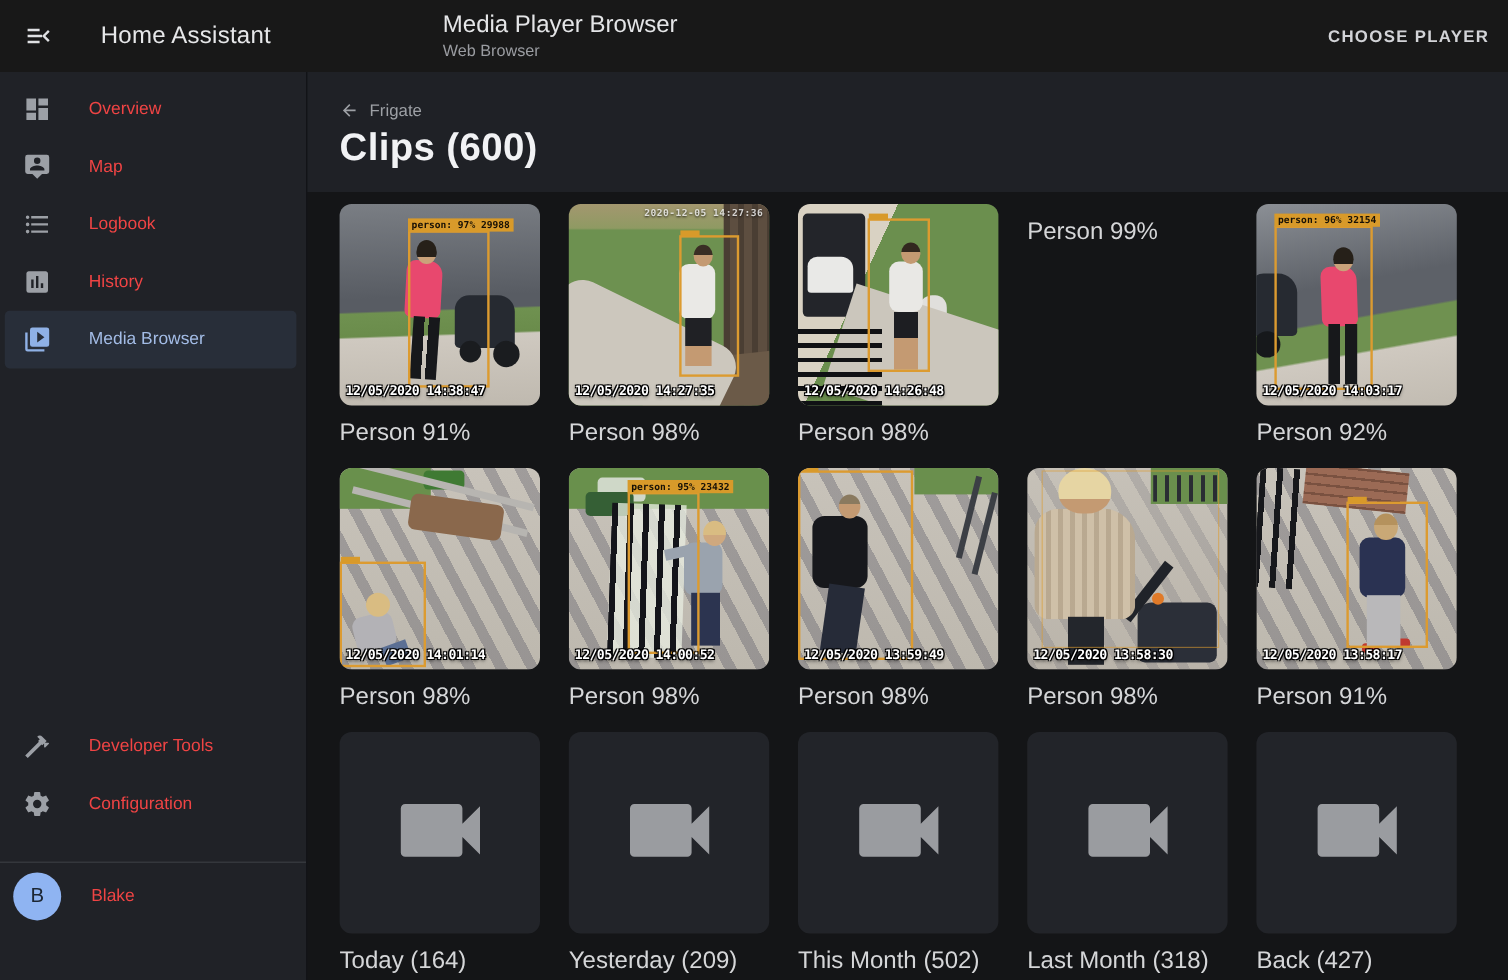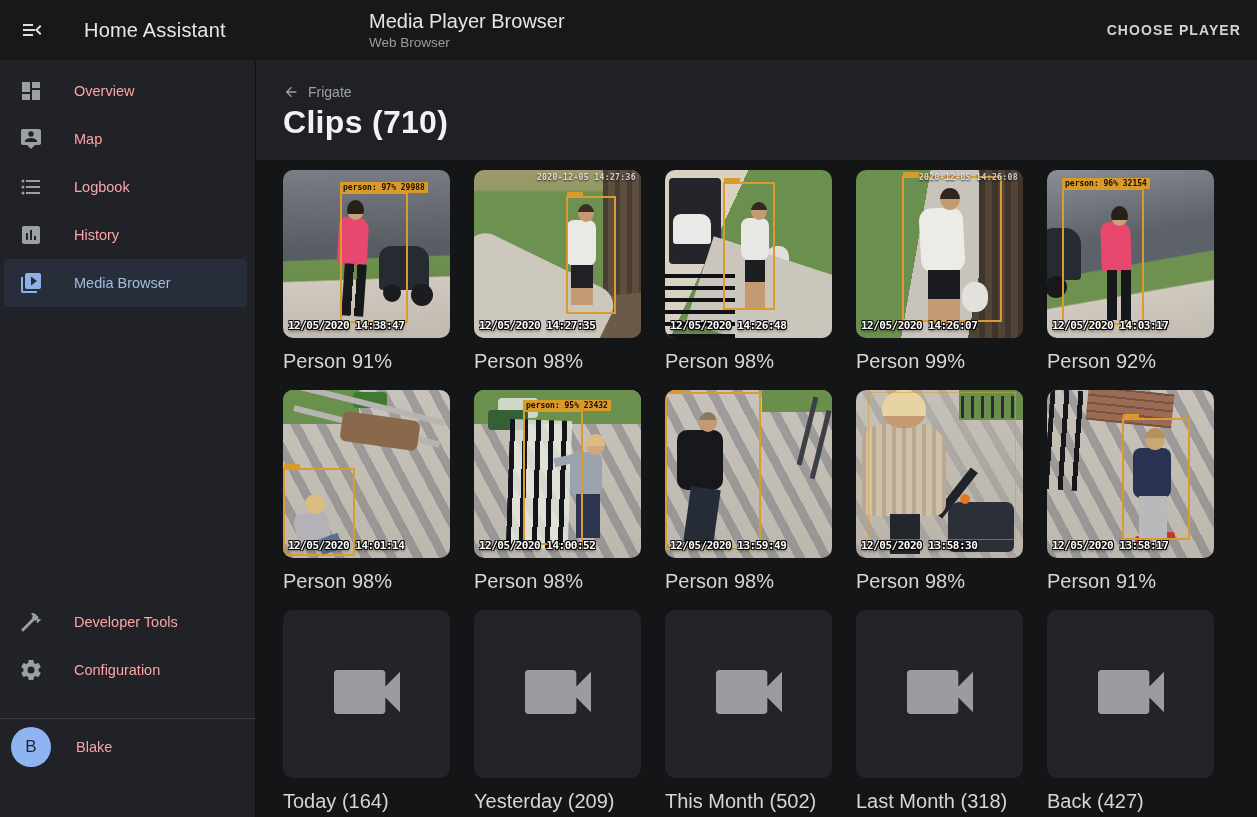--- a/index.html
+++ b/index.html
@@ -22,21 +22,21 @@
             background:none; border:none; padding:10px 16px; cursor:pointer;
             font-family:"Liberation Sans", sans-serif; }
 
   
   .sidebar { position:absolute; left:0; top:60px; width:256px; bottom:0;
              background:#202227; border-right:1px solid #121317; z-index:4; }
   .nav-main { padding-top:7px; }
   .nav-item { height:48px; display:flex; align-items:center; padding-left:19px; cursor:pointer; }
   .nav-ic { width:24px; height:24px; color:#9ca0a6; flex:none; }
   .nav-ic svg { width:100%; height:100%; display:block; }
-  .nav-label { margin-left:31px; font-size:14.5px; font-weight:500; color:#fca5a5; white-space:nowrap; }
+  .nav-label { margin-left:31px; font-size:14.5px; font-weight:500; color:#ef4444; white-space:nowrap; }
   .nav-item.selected { background:#282e39; border-radius:4px; margin:0 8px 0 4px; padding-left:15px; }
   .nav-item.selected .nav-label { color:#a3bce6; }
   .nav-item.selected .nav-ic { color:#8fb1e6; }
   .nav-bottom { position:absolute; left:0; top:538px; width:100%; }
   .sb-divider { position:absolute; left:0; top:658px; width:100%; height:1px; background:#3a3d43; }
   .nav-foot { position:absolute; left:0; top:663px; width:100%; }
   .nav-item.compact { height:48px; }
   .user-item { height:48px; display:flex; align-items:center; padding-left:11px; cursor:pointer; }
   .avatar { width:40px; height:40px; border-radius:50%; background:#8fb4f2; color:#1c2633;
             display:flex; align-items:center; justify-content:center; font-size:17px; font-weight:500; flex:none; }
@@ -272,21 +272,21 @@
 
   <section class="main-header">
     <div class="breadcrumb">
       <span>
           <svg viewBox="0 0 24 24">
             <path fill="currentColor" d="M20,11V13H8L13.5,18.5L12.08,19.92L4.16,12L12.08,4.08L13.5,5.5L8,11H20Z"></path>
           </svg>
         </span>
       <span>Frigate</span>
     </div>
-    <h1 class="page-title">Clips (710)</h1>
+    <h1 class="page-title">Clips (600)</h1>
   </section>
 
   <main class="content">
     <div class="grid">
         <div class="card">
     <div class="thumb s1">
       <div class="prop1 ly"></div>
       <div class="prop2 ly"></div>
       <div class="band1 ly"></div>
       <div class="band2 ly"></div>
@@ -332,35 +332,20 @@
       <div class="p-head ly"></div>
       <div class="bbox" style="left: 58px; top: 12px; width: 52px; height: 128px;">
         <span class="chip tiny"></span>
       </div>
 
       <span class="osd-ts">12/05/2020 14:26:48</span>
     </div>
     <div class="caption">Person 98%</div>
   </div>
         <div class="card">
-    <div class="thumb s4">
-      <div class="prop1 ly"></div>
-      <div class="prop2 ly"></div>
-      <div class="band1 ly"></div>
-      <div class="band2 ly"></div>
-      <div class="extra ly"></div>
-      <div class="p-torso ly"></div>
-      <div class="p-legs ly"></div>
-      <div class="p-head ly"></div>
-      <div class="bbox" style="left: 46px; top: 6px; width: 100px; height: 146px;">
-        <span class="chip tiny"></span>
-      </div>
-      <span class="corner-ts">2020-12-05 14:26:08</span>
-      <span class="osd-ts">12/05/2020 14:26:07</span>
-    </div>
     <div class="caption">Person 99%</div>
   </div>
         <div class="card">
     <div class="thumb s5">
       <div class="prop1 ly"></div>
       <div class="prop2 ly"></div>
       <div class="band1 ly"></div>
       <div class="band2 ly"></div>
       <div class="extra ly"></div>
       <div class="p-torso ly"></div>

